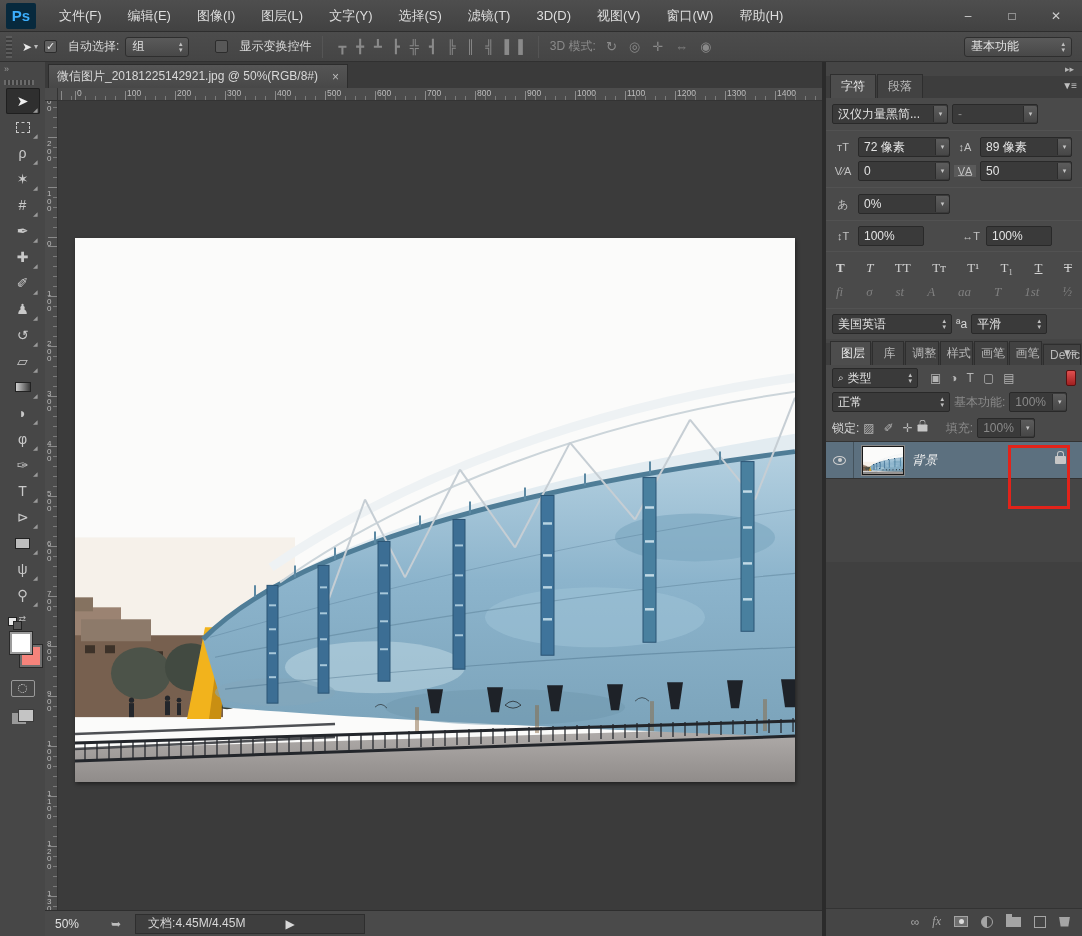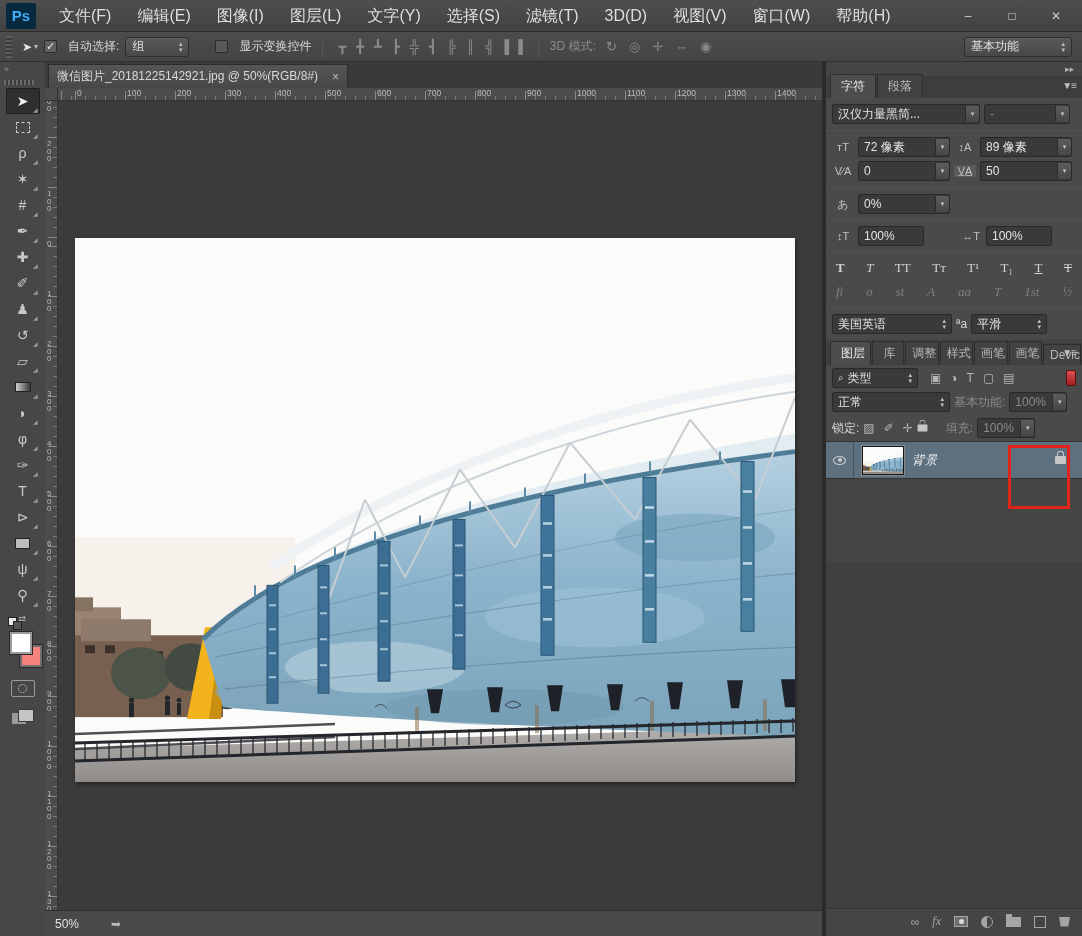--- a/index.html
+++ b/index.html
@@ -3,21 +3,21 @@
 <meta charset="utf-8">
 <style>
   * { margin:0; padding:0; box-sizing:border-box; }
   html,body { width:1082px; height:936px; }
   body { font-family:"Liberation Sans","DejaVu Sans",sans-serif; background:#474747; color:#d6d6d6; font-size:12px; overflow:hidden; position:relative; }
   .abs { position:absolute; }
 
   
   #titlebar { left:0; top:0; width:1082px; height:32px; background:linear-gradient(#4e4e4e,#424242); border-bottom:1px solid #2e2e2e; display:flex; align-items:center; }
   #ps-logo { width:30px; height:26px; margin:0 10px 0 6px; background:#07293d; color:#3caefc; font-weight:bold; font-size:15px; display:flex; align-items:center; justify-content:center; border-radius:2px; }
-  .menu-item { padding:0 13px; line-height:32px; color:#dedede; font-size:16px; cursor:default; }
+  .menu-item { padding:0 13px; line-height:32px; color:#dedede; font-size:13px; cursor:default; }
   #win-controls { margin-left:auto; display:flex; margin-right:4px; }
   .win-btn { width:44px; height:22px; display:flex; align-items:center; justify-content:center; color:#cfcfcf; font-size:12px; }
 
   
   #optionsbar { left:0; top:32px; width:1082px; height:30px; background:linear-gradient(#4c4c4c,#454545); border-bottom:1px solid #303030; display:flex; align-items:center; gap:6px; padding-left:6px; }
   .grip { width:6px; height:22px; background:repeating-linear-gradient(0deg,#5c5c5c 0 2px,#3c3c3c 2px 4px); margin-right:4px; }
   .opt-sep { width:1px; height:22px; background:#383838; border-right:1px solid #555; margin:0 5px; }
   .tool-badge { display:flex; align-items:center; gap:2px; color:#e8e8e8; }
   .caret { font-size:8px; color:#bbb; }
   .checkbox { width:13px; height:13px; background:#606060; border:1px solid #2c2c2c; border-radius:2px; display:inline-flex; align-items:center; justify-content:center; font-size:11px; color:#f2f2f2; margin-right:5px; }
@@ -539,21 +539,21 @@
       <span>▸▸</span>
     </div>
 
   <div class="tabs-row">
     <span class="ptab active">字符</span>
     <span class="ptab">段落</span>
     <span class="panel-menu">▼≡</span>
   </div>
   <div style="background:#4a4a4a; padding-top:4px">
     <div class="prow" style="height:24px">
-      <span class="pfield" style="width:148px">
+      <span class="pfield" style="width:116px">
           <span>汉仪力量黑简...</span>
           <span class="arr">▾</span>
         </span>
       <span class="pfield dim" style="width:86px">
           <span class="dim">-</span>
           <span class="arr">▾</span>
         </span>
     </div>
     <div class="psep"></div>
     <div class="prow" style="height:24px">
@@ -711,13 +711,17 @@
     <span class="folder"></span>
     <span class="newlayer"></span>
     <span class="trash"></span>
   </div>
 </div>
 
 <div id="bl-corner" class="abs"></div>
 <div id="statusbar" class="abs">
   <span id="zoom-field">50%</span>
   <span id="export-ic">➥</span>
+  <span id="doc-strip">
+      <span>文档:4.45M/4.45M</span>
+      <span>▶</span>
+    </span>
 </div>
 
 </body></html>

